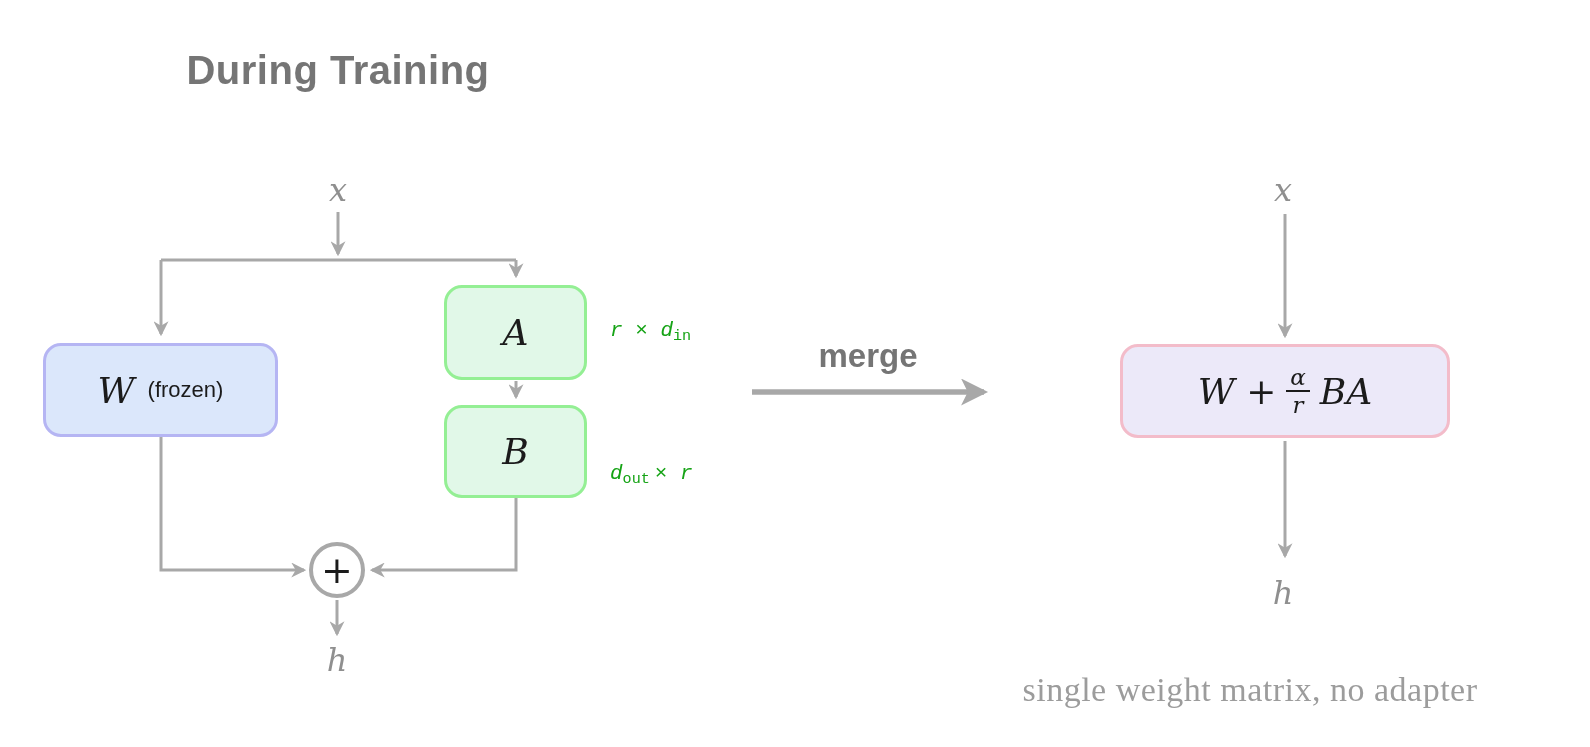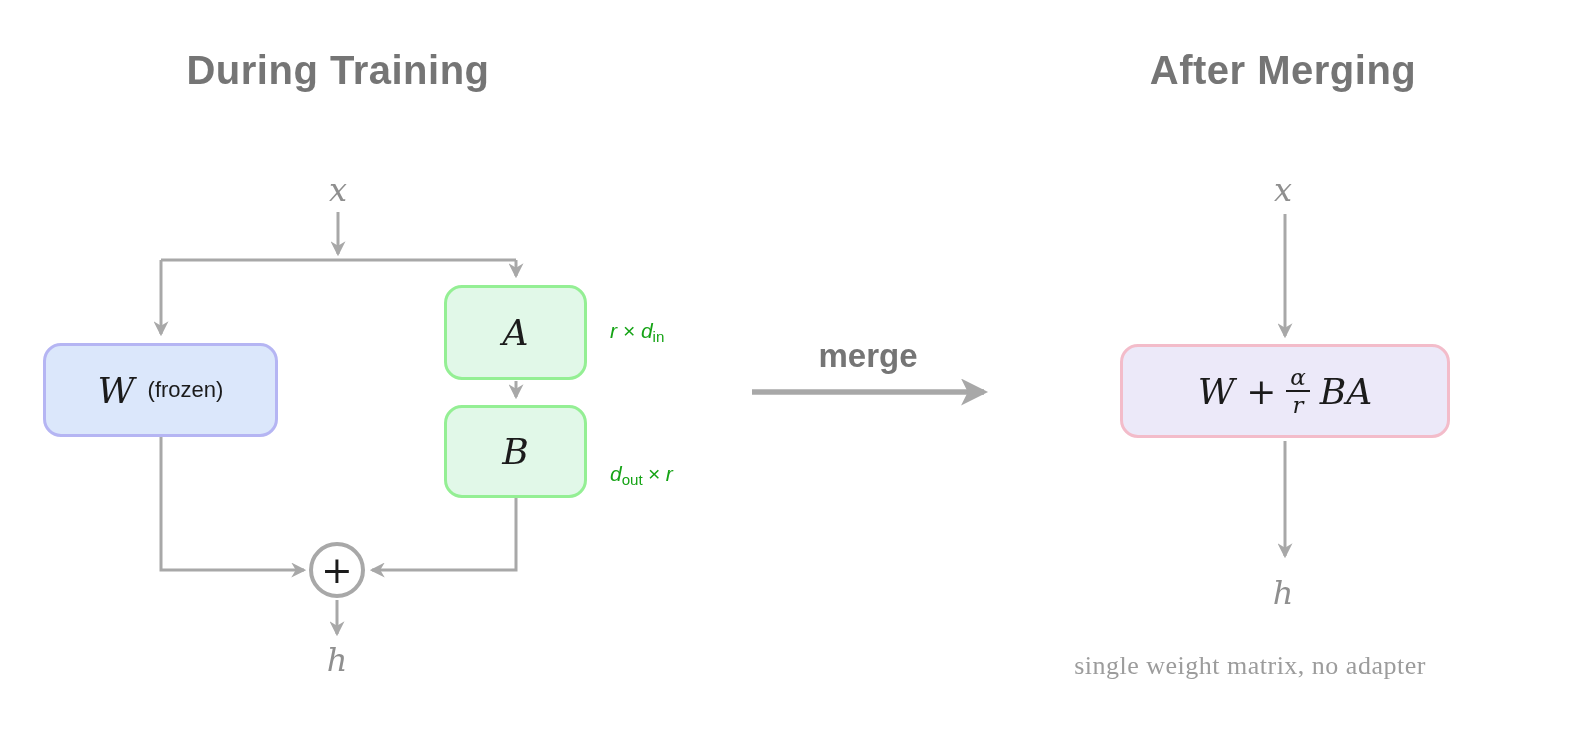--- a/index.html
+++ b/index.html
@@ -50,32 +50,32 @@
   
   .plus-circle{
     left:337px;top:570px;width:48px;height:48px;border-radius:50%;
     border:4px solid var(--arrow);background:#ffffff;z-index:2;
     display:flex;align-items:center;justify-content:center;
     font-family:"DejaVu Serif",serif;font-size:38px;color:var(--ink);line-height:1;
   }
 
   
   .dim{
-    font-family:Liberation Sans, sans-serif;font-style:italic;font-size:21px;color:var(--green);
+    font-family:Liberation Mono, monospace;font-style:italic;font-size:21px;color:var(--green);
     white-space:nowrap;transform:translateY(-50%);
   }
   .dim .sub{font-style:normal;font-size:0.72em;vertical-align:-0.28em;}
   .dim .post{margin-left:5px;}
 
   
   .merge-label{font-weight:bold;font-size:33px;color:var(--title);}
 
   
   .caption{
-    font-family:"Liberation Serif",serif;font-size:26px;color:var(--caption);letter-spacing:0.5px;
+    font-family:"Liberation Serif",serif;font-size:34px;color:var(--caption);letter-spacing:0.5px;margin-top:24px;
   }
 </style>
 </head>
 <body>
 
 <div class="stage">
 
   <svg class="connectors" width="1590" height="747" viewBox="0 0 1590 747">
     <defs>
       <marker id="ah" viewBox="0 0 10 10" refX="8.5" refY="5" markerWidth="15" markerHeight="15" markerUnits="userSpaceOnUse" orient="auto-start-reverse">
@@ -94,21 +94,20 @@
       <path d="M161,437 V570 H304"></path>
       <path d="M516,498 V570 H372"></path>
       <path d="M337,600 V634"></path>
       <path d="M1285,214 V336"></path>
       <path d="M1285,441 V556"></path>
     </g>
     <path class="merge-line" d="M752,392 H984"></path>
   </svg>
 
   <div class="abs ctr sec-title" style="left:338px;top:70px;">During Training</div>
-  <div class="abs ctr sec-title" style="left:1283px;top:70px;">After Merging</div>
 
   <div class="abs ctr mathlab" style="left:338px;top:190px;">x</div>
 
   <div class="box box-w">
     <span class="mvar">W</span>
     <span class="note">(frozen)</span>
   </div>
 
   <div class="box box-a">
     <span class="mvar">A</span>

